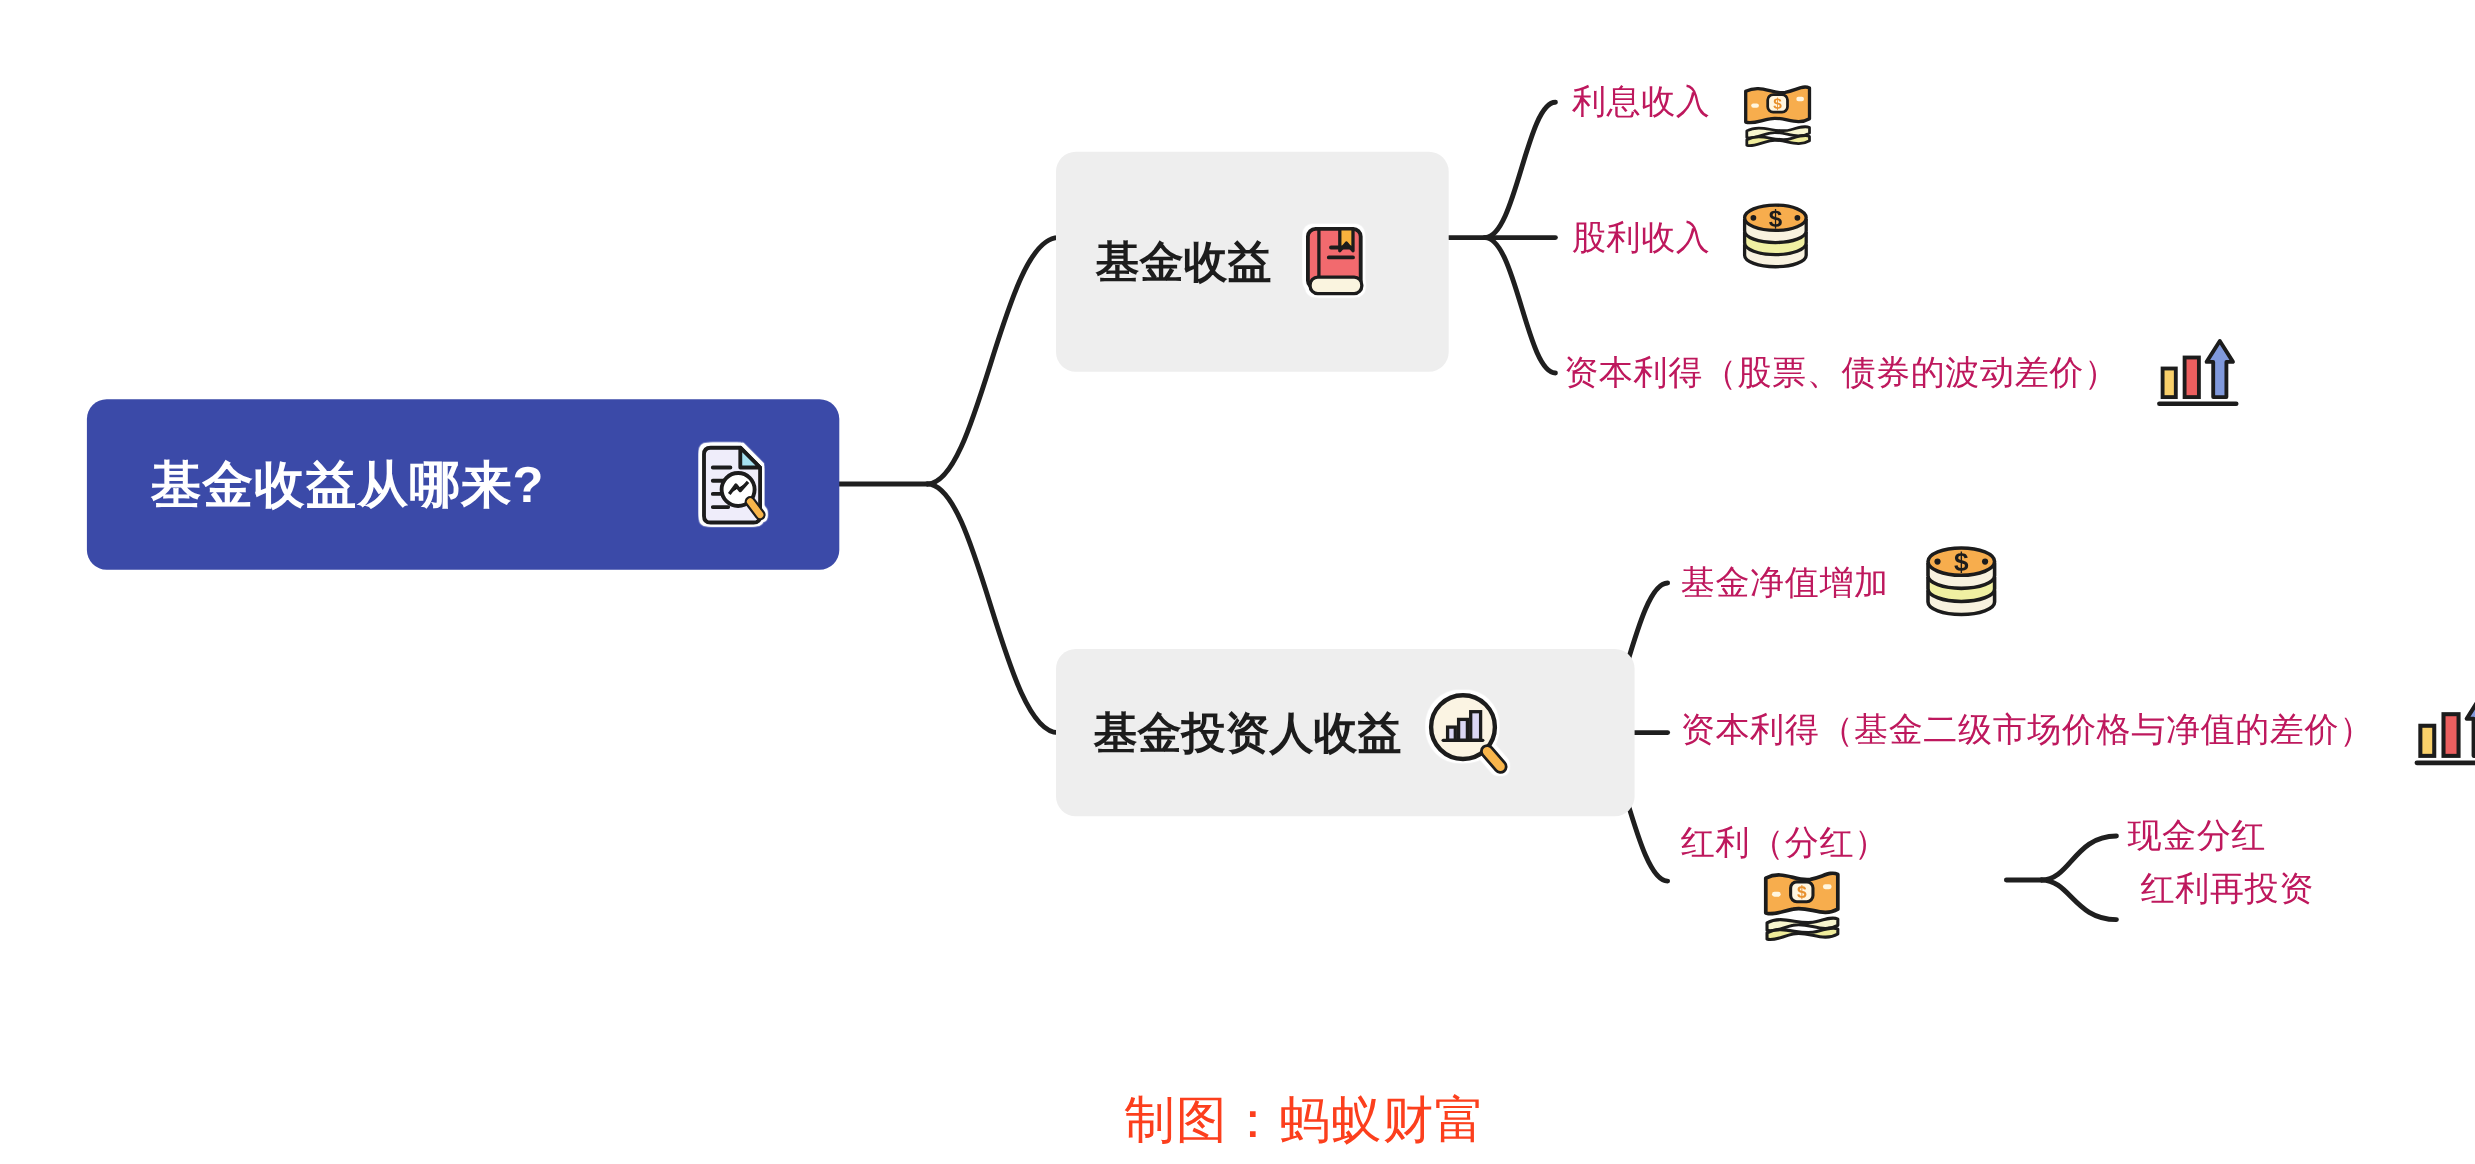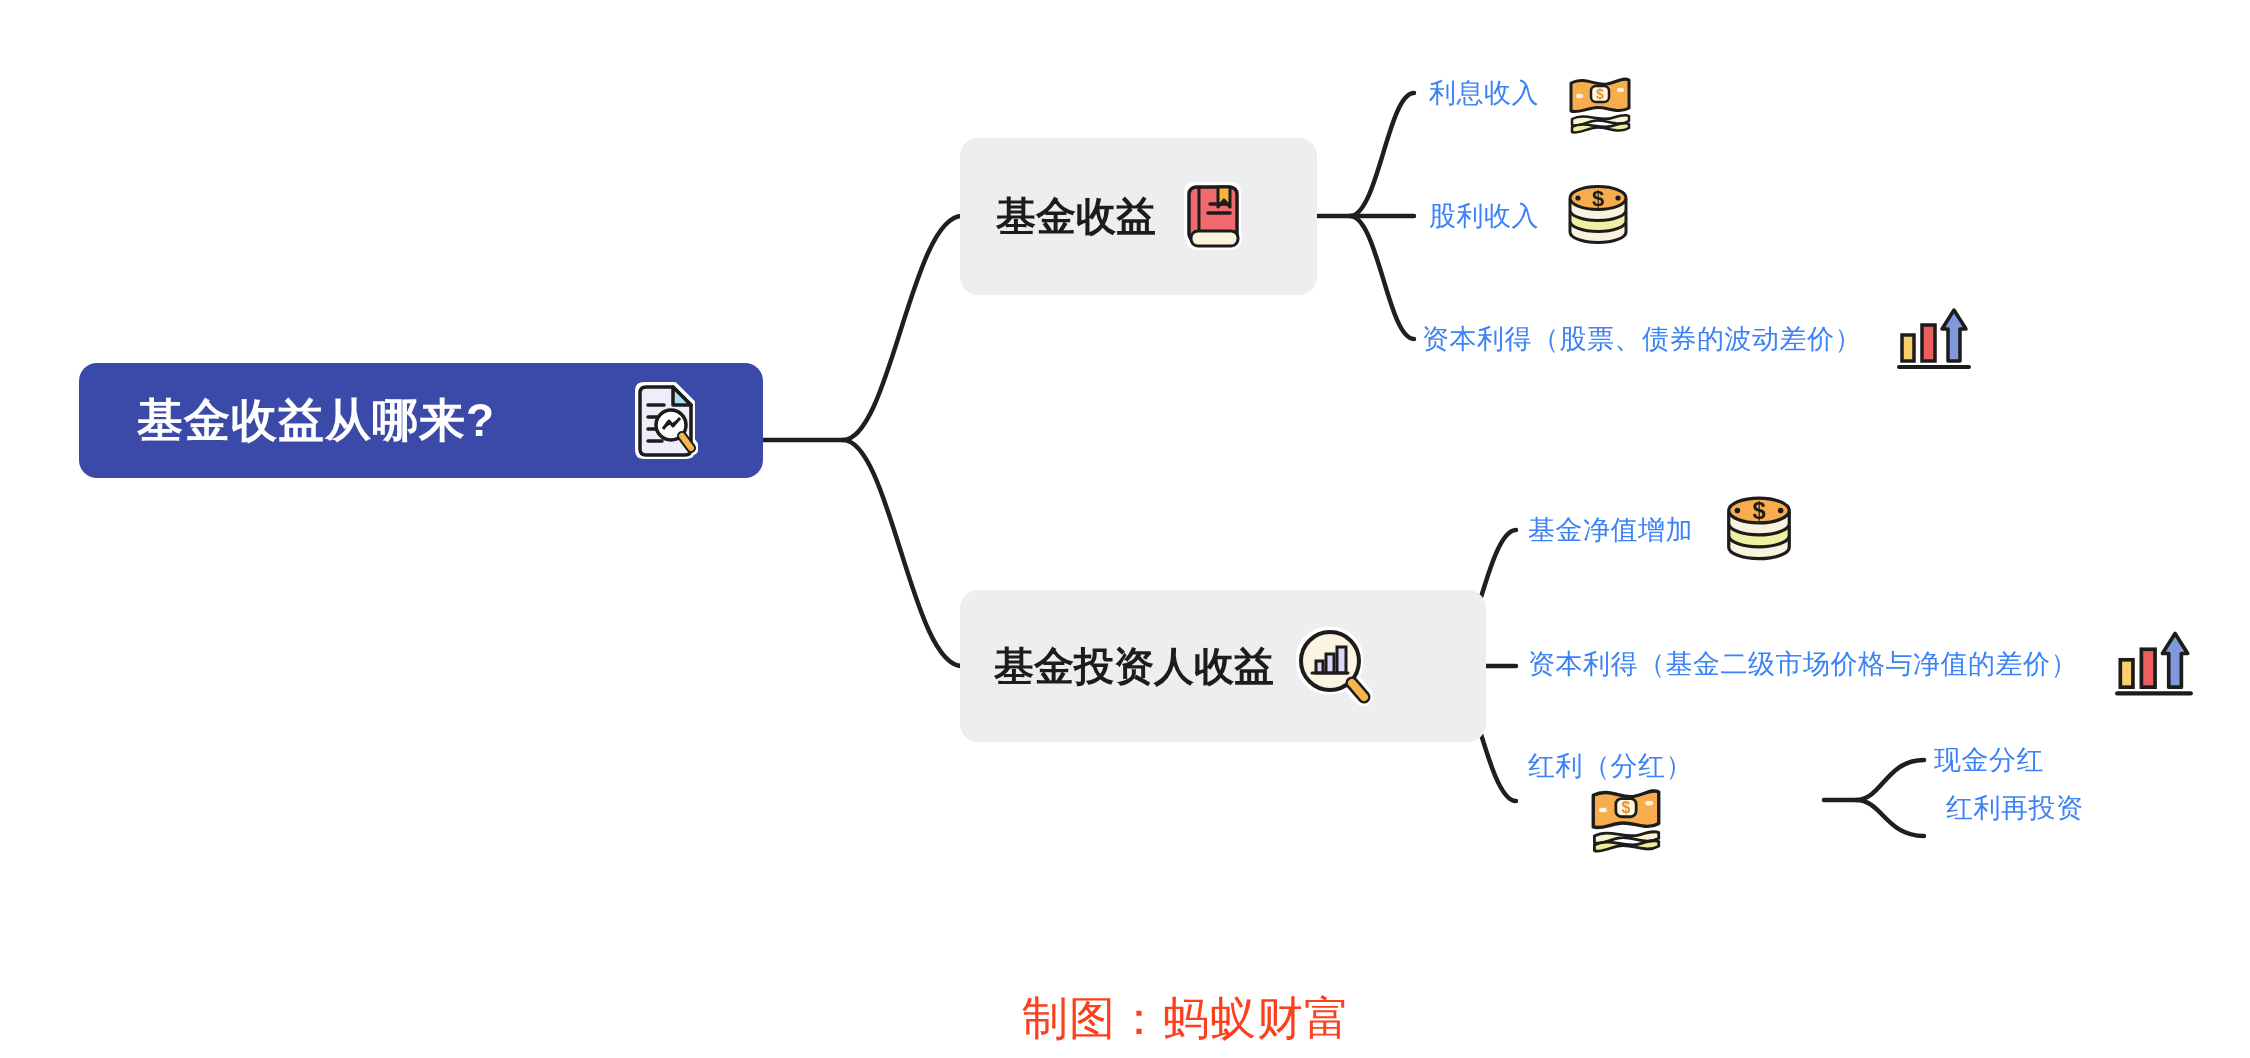--- a/index.html
+++ b/index.html
@@ -1,35 +1,35 @@
 <!DOCTYPE html>
 <html><head>
 <meta charset="utf-8">
 <style>
   html,body{margin:0;padding:0;background:#ffffff;}
   body{font-family:"Liberation Sans","DejaVu Sans",sans-serif;}
   .canvas{position:relative;width:2250px;height:1058px;background:#ffffff;overflow:hidden;}
   .connectors{position:absolute;left:0;top:0;width:2250px;height:1058px;}
 
   .node{position:absolute;display:flex;align-items:center;box-sizing:border-box;}
-  .root-node{left:79px;top:363px;width:684px;height:115px;background:#3B4AA8;border-radius:18px;padding-left:58px;}
+  .root-node{left:79px;top:363px;width:684px;height:155px;background:#3B4AA8;border-radius:18px;padding-left:58px;}
   .root-label{color:#ffffff;font-size:46px;font-weight:bold;letter-spacing:1px;white-space:nowrap;}
   .root-node .node-icon{margin-left:auto;margin-right:64px;}
 
   .branch-node{background:#EEEEEE;border-radius:18px;}
-  .branch-1{left:960px;top:138px;width:357px;height:157px;padding-left:36px;}
+  .branch-1{left:960px;top:138px;width:357px;height:200px;padding-left:36px;}
   .branch-2{left:960px;top:590px;width:526px;height:152px;padding-left:34px;}
   .branch-label{color:#1c1c1c;font-size:40px;font-weight:bold;white-space:nowrap;}
   .branch-1 .node-icon{margin-left:28px;}
   .branch-2 .node-icon{margin-left:22px;}
 
   .node-icon{filter:drop-shadow(2.5px 0 0 #fff) drop-shadow(-2.5px 0 0 #fff) drop-shadow(0 2.5px 0 #fff) drop-shadow(0 -2.5px 0 #fff);}
 
   .leaf{position:absolute;display:flex;align-items:center;transform:translateY(-50%);white-space:nowrap;}
-  .leaf-label{color:#3b82f6;font-size:27px;letter-spacing:0.5px;}
+  .leaf-label{color:#be185d;font-size:31px;letter-spacing:0.5px;}
   .leaf .mini-icon{flex:none;}
 
   .credit{position:absolute;left:1022px;top:988px;color:#FC3F1D;font-size:46px;letter-spacing:1px;white-space:nowrap;}
 </style>
 </head>
 <body>
 
 <div class="canvas">
 
   <svg class="connectors" viewBox="0 0 2250 1058" fill="none" stroke="#1F1F1F" stroke-width="4.5" stroke-linecap="round">

